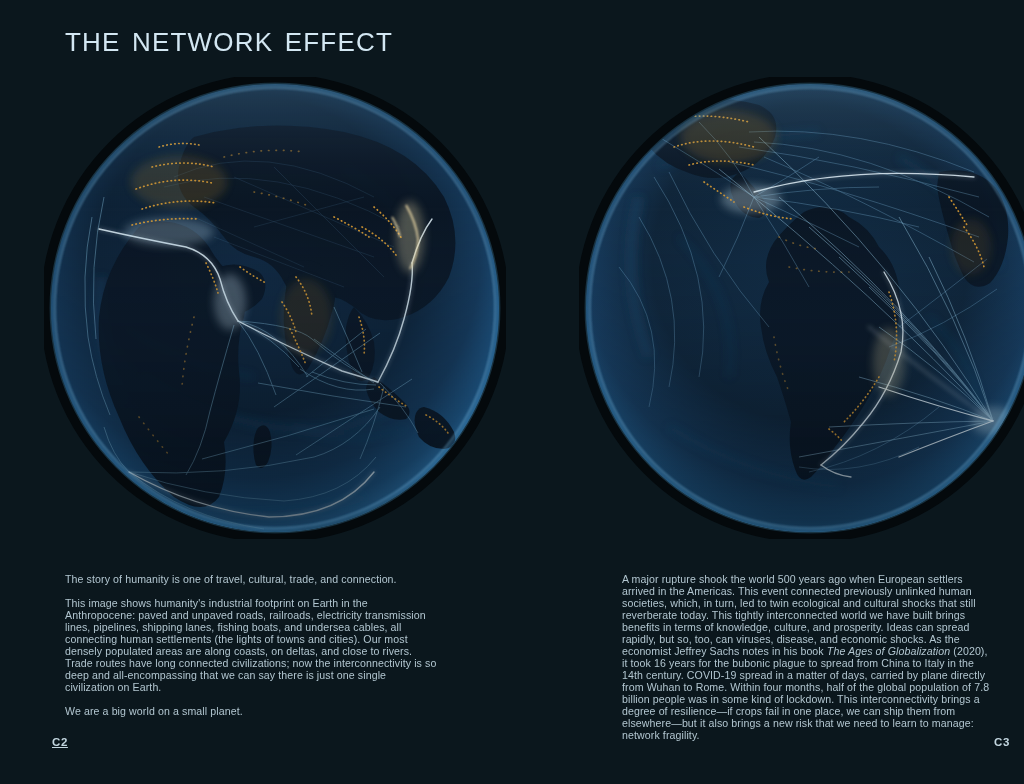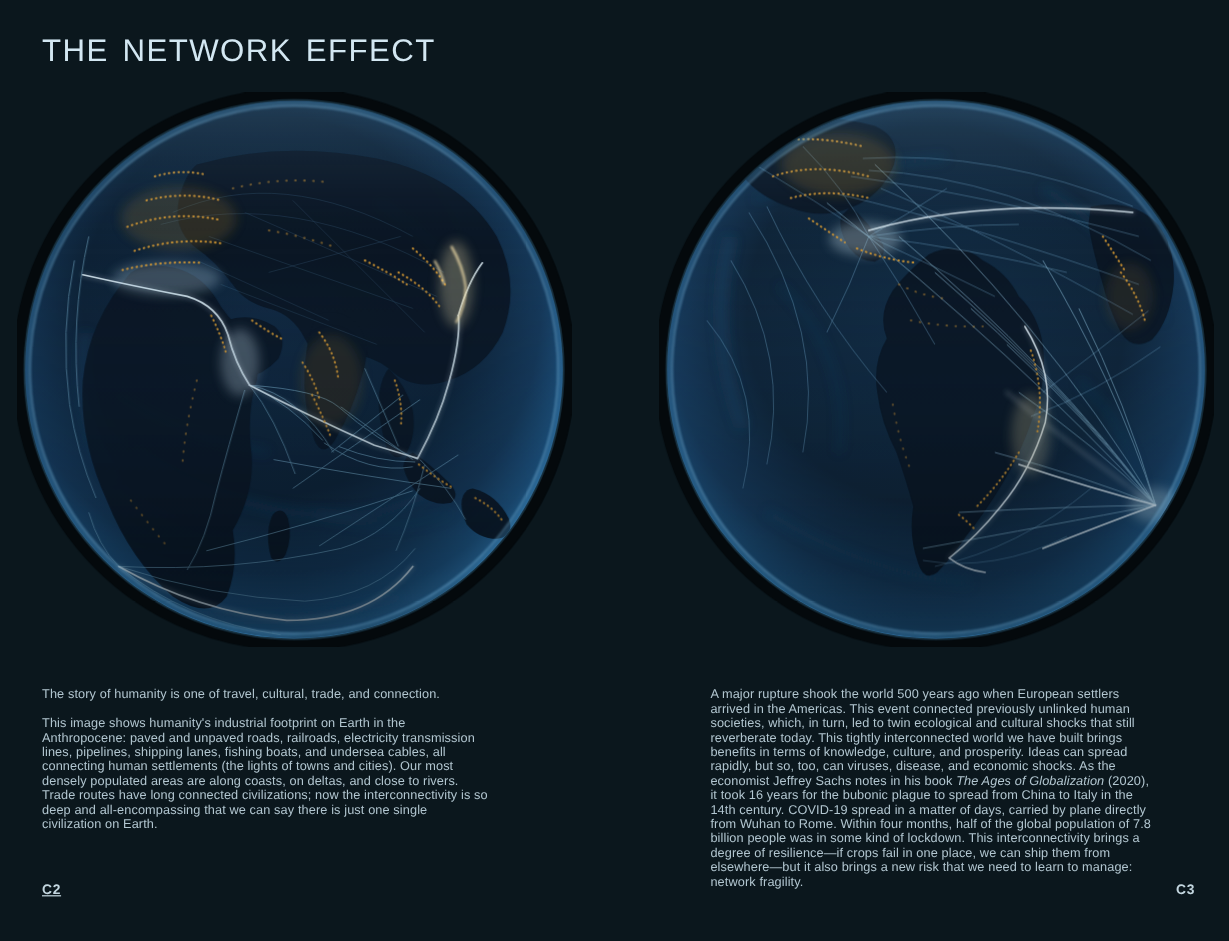--- a/index.html
+++ b/index.html
@@ -2,21 +2,21 @@
 <html><head>
 <meta charset="utf-8">
 <style>
   html,body{margin:0;padding:0;}
   body{
     width:1024px;height:784px;position:relative;overflow:hidden;
     background:#0b171d;
     font-family:"Liberation Sans", sans-serif;
     -webkit-font-smoothing:antialiased;
   }
-  .spread{position:absolute;inset:0;}
+  .spread{position:absolute;inset:0;margin-left:30px;}
   .page-title{
     position:absolute;left:35px;top:27px;margin:0;
     font-size:26px;font-weight:400;letter-spacing:1.2px;word-spacing:3px;
     color:#d3e7f2;
   }
   figure.globe{position:absolute;margin:0;width:462px;height:462px;}
   .globe-left{left:14px;top:77px;}
   .globe-right{left:549px;top:77px;}
   .bodycol{
     position:absolute;top:573px;width:372px;
@@ -24,22 +24,22 @@
     color:#b2c6d0;
   }
   .col-left{left:35px;}
   .col-right{left:592px;}
   .bodycol p{margin:0 0 12px 0;}
   .bodycol em{font-style:italic;}
   .folio{
     position:absolute;top:736px;font-size:11.5px;font-weight:700;
     letter-spacing:0.6px;color:#c3d6df;
   }
-  .folio-left{left:35px;text-decoration:underline;}
-  .folio-right{right:28px;text-align:left;}
+  .folio-left{left:22px;text-decoration:underline;}
+  .folio-right{right:14px;text-align:left;}
 </style>
 </head>
 <body>
 
 <div class="spread">
 
   <h1 class="page-title">THE NETWORK EFFECT</h1>
 
   <figure class="globe globe-left">
     <svg width="462" height="462" viewBox="0 0 462 462">
@@ -342,20 +342,21 @@
 
       <circle cx="231" cy="231" r="223" fill="none" stroke="#4e9fd4" stroke-width="2" opacity="0.75" filter="url(#Rb2)"></circle>
       <circle cx="231" cy="231" r="220" fill="none" stroke="#86c3e8" stroke-width="1.2" opacity="0.5" filter="url(#Rb1)"></circle>
       <circle cx="231" cy="231" r="230" fill="none" stroke="#04090c" stroke-width="9"></circle>
     </svg>
   </figure>
 
   <div class="bodycol col-left">
     <p>The story of humanity is one of travel, cultural, trade, and connection.</p>
     <p>This image shows humanity's industrial footprint on Earth in the Anthropocene: paved and unpaved roads, railroads, electricity transmission lines, pipelines, shipping lanes, fishing boats, and undersea cables, all connecting human settlements (the lights of towns and cities). Our most densely populated areas are along coasts, on deltas, and close to rivers. Trade routes have long connected civilizations; now the interconnectivity is so deep and all-encompassing that we can say there is just one single civilization on Earth.</p>
+    <p>We are a big world on a small planet.</p>
   </div>
 
   <div class="bodycol col-right">
     <p><span>A major rupture shook the world 500 years ago when European settlers arrived in the Americas. This event connected previously unlinked human societies, which, in turn, led to twin ecological and cultural shocks that still reverberate today. This tightly interconnected world we have built brings benefits in terms of knowledge, culture, and prosperity. Ideas can spread rapidly, but so, too, can viruses, disease, and economic shocks. As the economist Jeffrey Sachs notes in his book </span><em>The Ages of Globalization</em><span> (2020), it took 16 years for the bubonic plague to spread from China to Italy in the 14th century. COVID-19 spread in a matter of days, carried by plane directly from Wuhan to Rome. Within four months, half of the global population of 7.8 billion people was in some kind of lockdown. This interconnectivity brings a degree of resilience—if crops fail in one place, we can ship them from elsewhere—but it also brings a new risk that we need to learn to manage: network fragility.</span></p>
   </div>
 
   <div class="folio folio-left">C2</div>
   <div class="folio folio-right">C3</div>
 
 </div>

